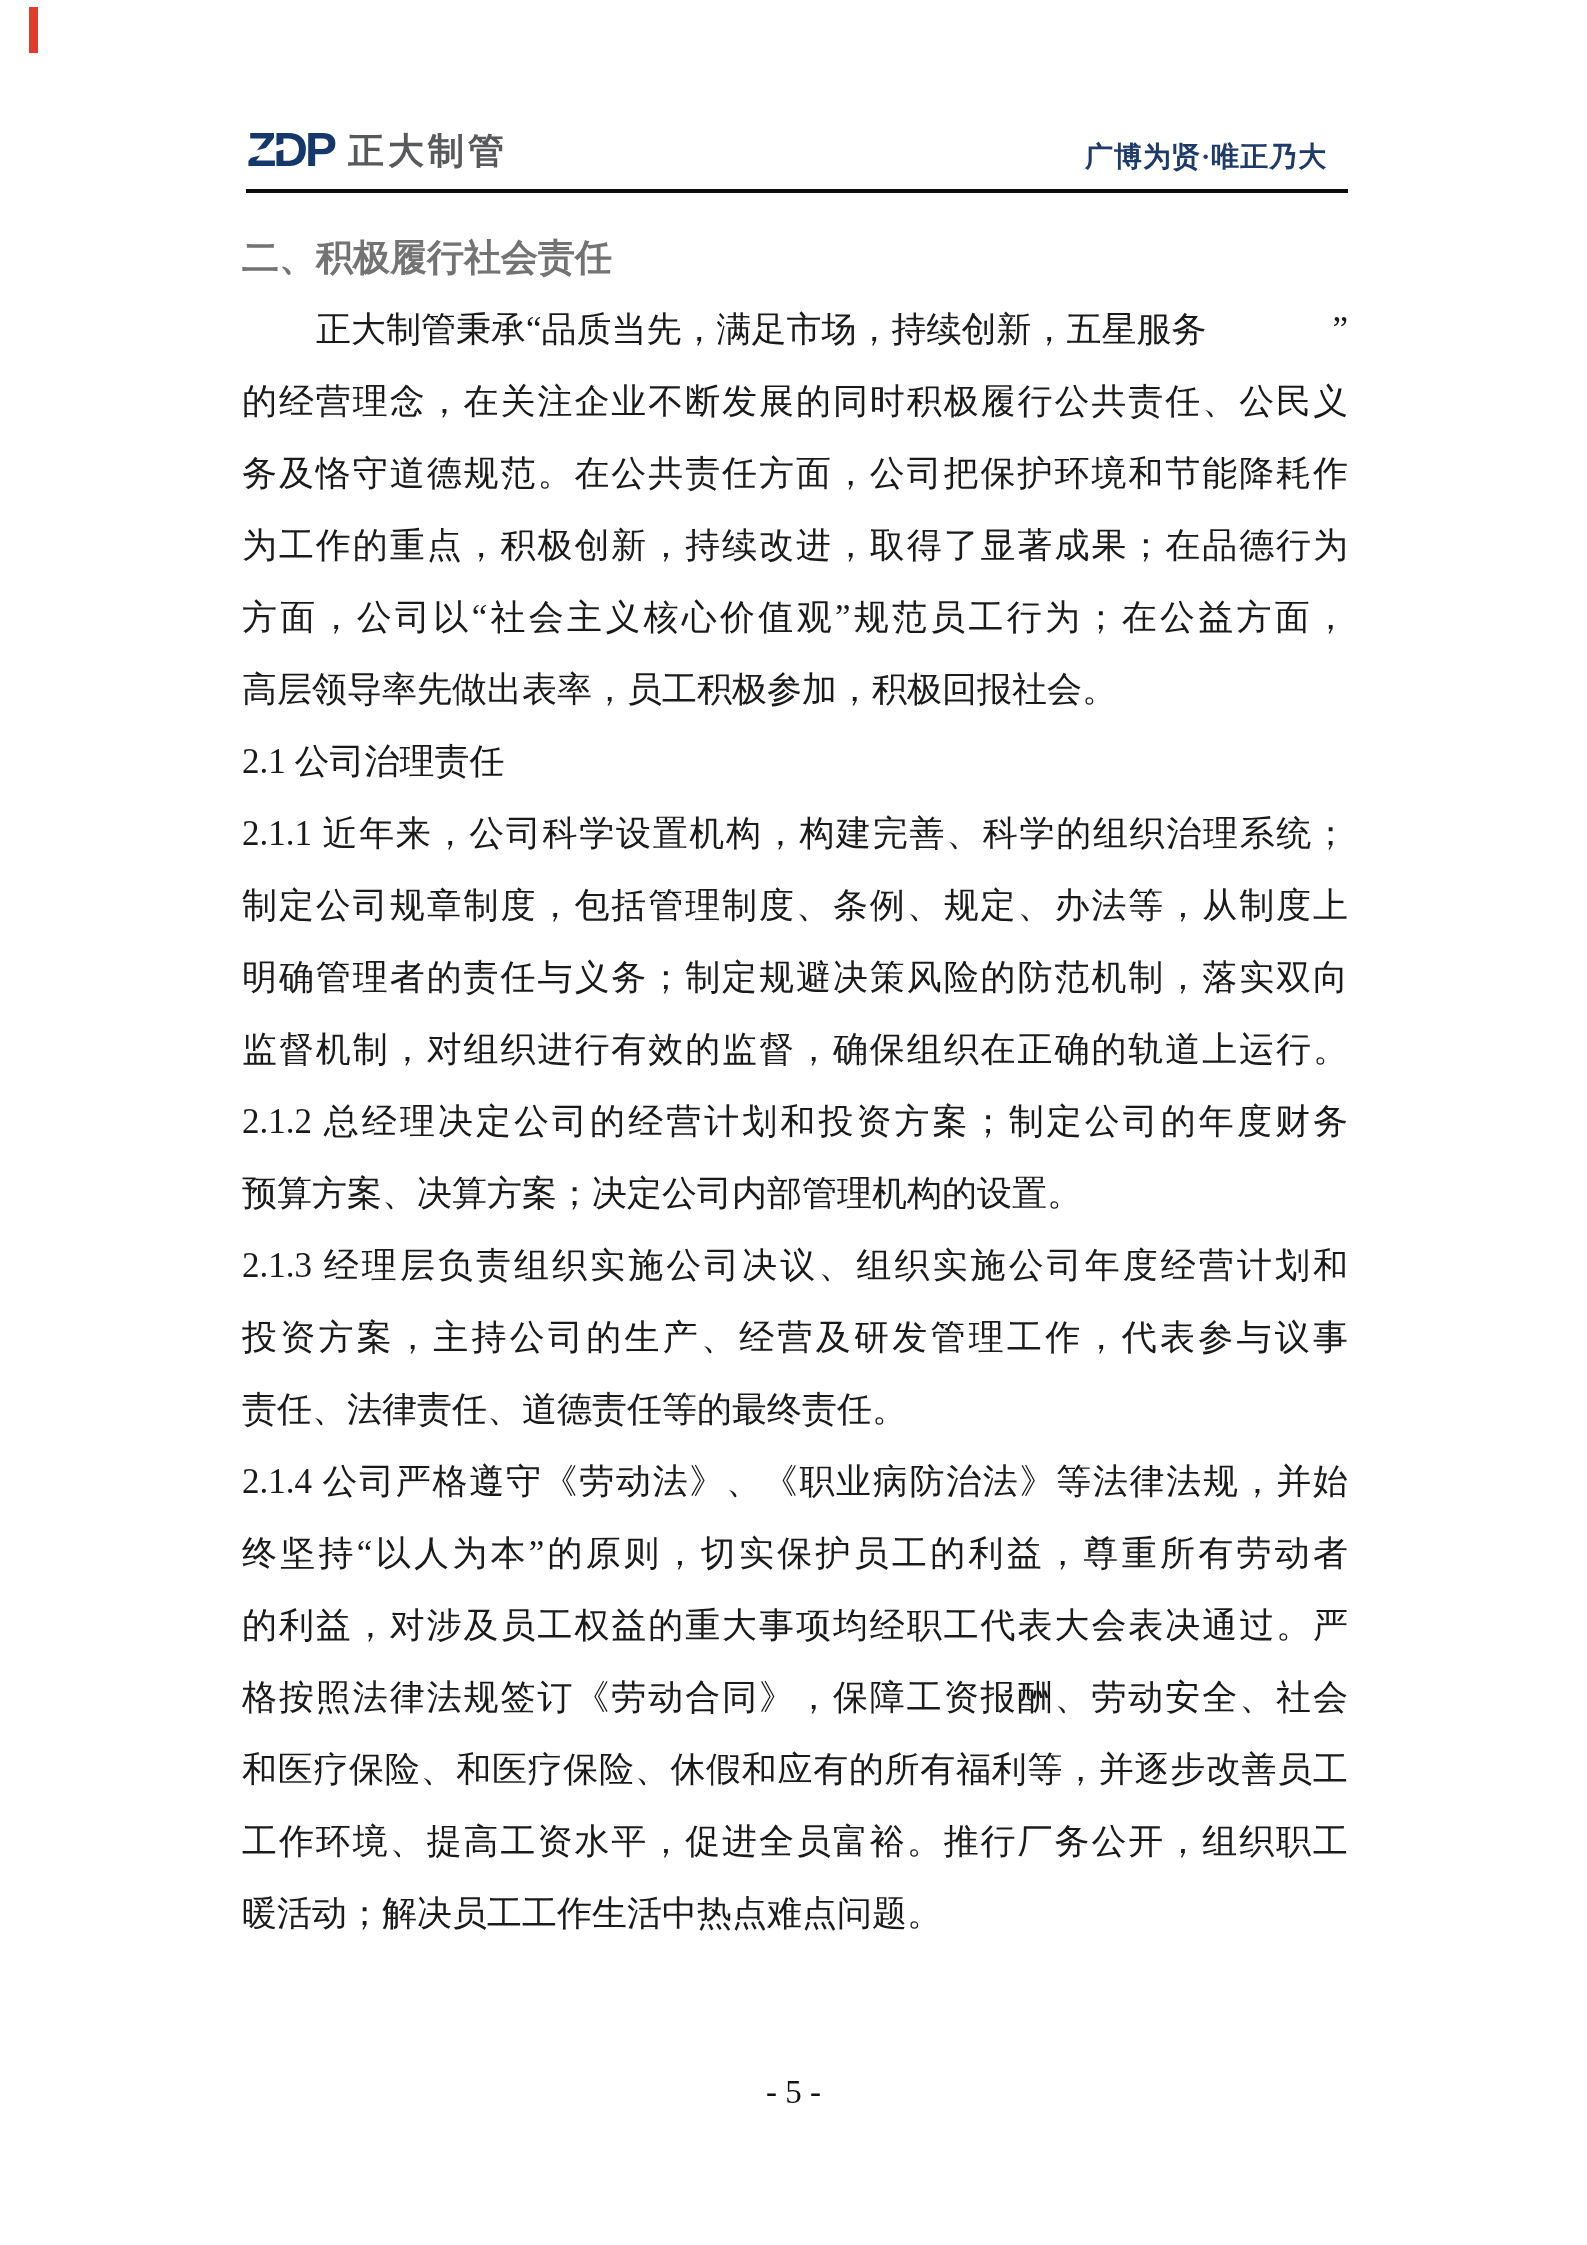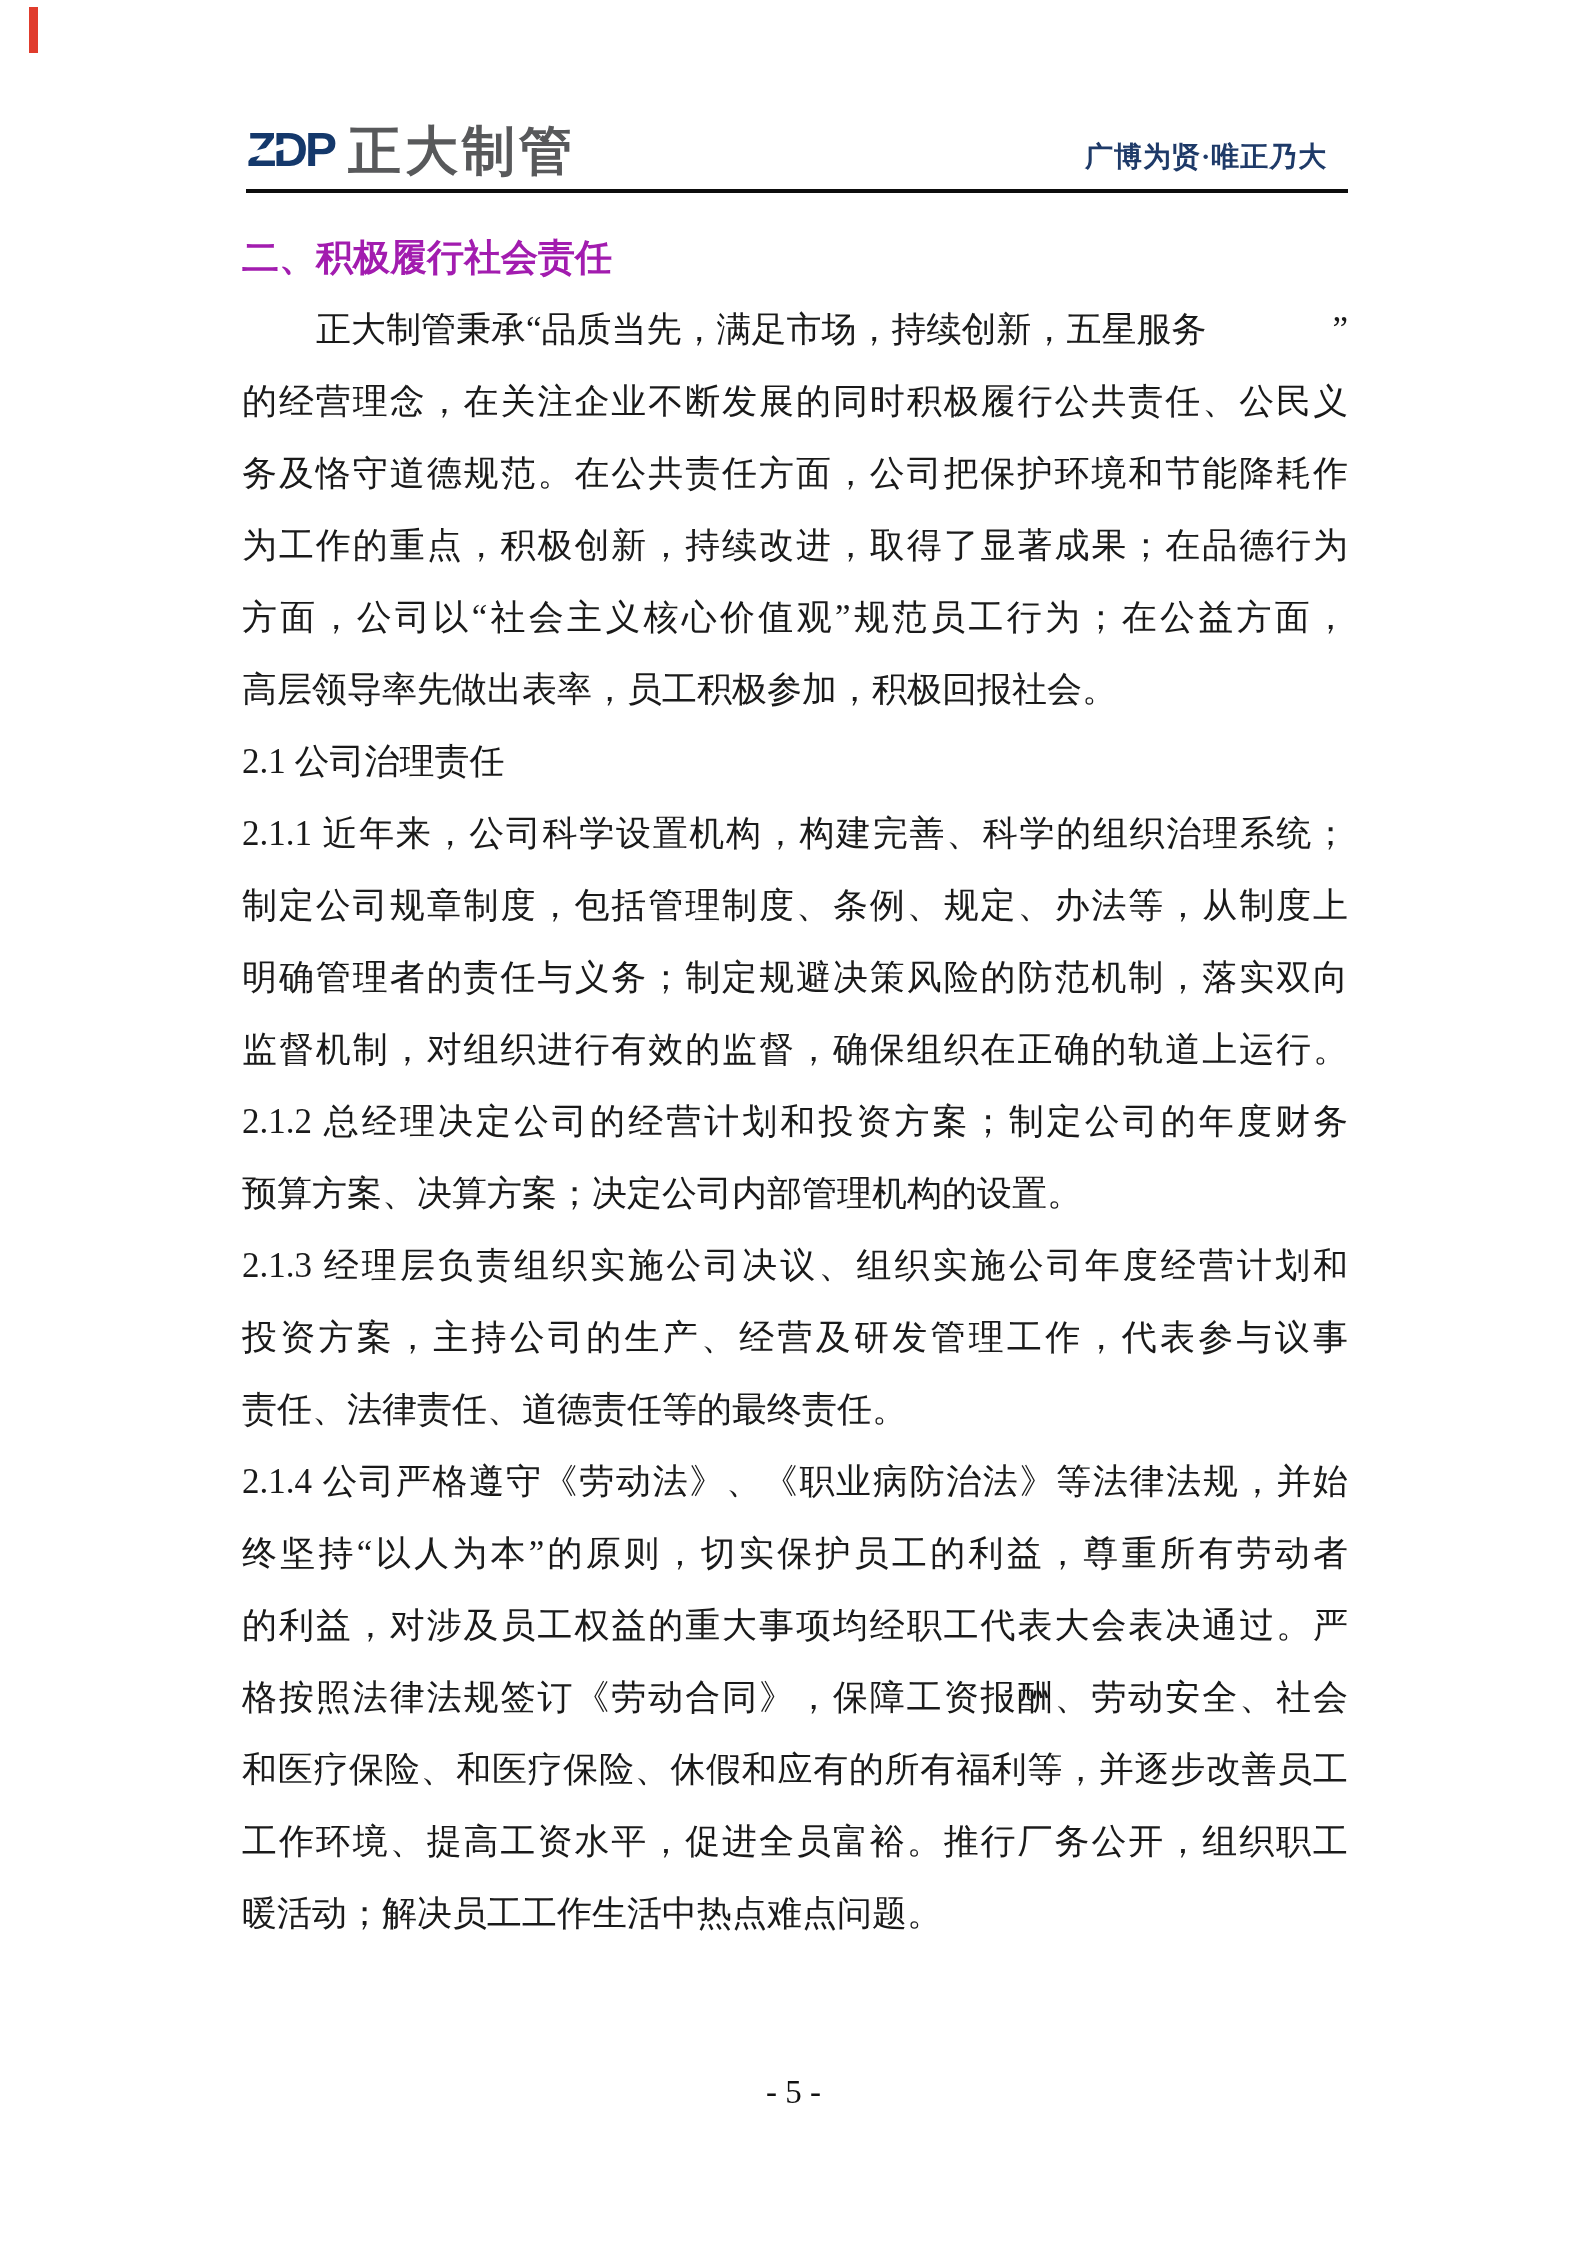--- a/index.html
+++ b/index.html
@@ -21,21 +21,21 @@
     font-family:"Liberation Sans", sans-serif;
     font-weight:900;font-size:48px;line-height:42px;
     letter-spacing:-3px;color:#14386b;
   }
   .logo-mark::after{ 
     content:"";position:absolute;left:-2px;top:19px;width:42px;height:6px;
     background:#ffffff;transform:rotate(-14deg);border-radius:3px;
   }
   .logo-name{
     font-family:"Liberation Sans", sans-serif;
-    font-weight:700;font-size:53px;line-height:40px;
+    font-weight:700;font-size:36px;line-height:40px;
     letter-spacing:4px;color:#58595b;
   }
   .slogan{
     position:absolute;left:1085px;top:141px;width:260px;
     font-family:"Liberation Serif", serif;
     font-weight:700;font-size:28px;line-height:32px;
     letter-spacing:1px;color:#1e3a68;white-space:nowrap;
   }
   .rule{position:absolute;left:246px;top:189px;width:1102px;height:4px;background:#0d0d0d;}
 
@@ -43,21 +43,21 @@
   .content{position:absolute;left:242px;top:222px;width:1106px;}
   .line{
     height:72px;line-height:72px;font-size:35px;
     text-align:justify;text-align-last:justify;
     color:#1a1a1a;
   }
   .line.left{text-align:left;text-align-last:left;}
   .line.h1{
     font-family:"Liberation Sans", sans-serif;
     font-weight:700;font-size:37px;
-    text-align:left;text-align-last:left;color:#a21caf;
+    text-align:left;text-align-last:left;color:#737373;
   }
   .line.split{display:flex;justify-content:space-between;text-align:center;text-align-last:left;}
   .line.split .lead{padding-left:74px;}
 
   
   .footer-page{
     position:absolute;left:0;top:2072px;width:1587px;
     text-align:center;font-size:33px;line-height:40px;color:#111111;
     font-family:"Liberation Serif", serif;
   }

